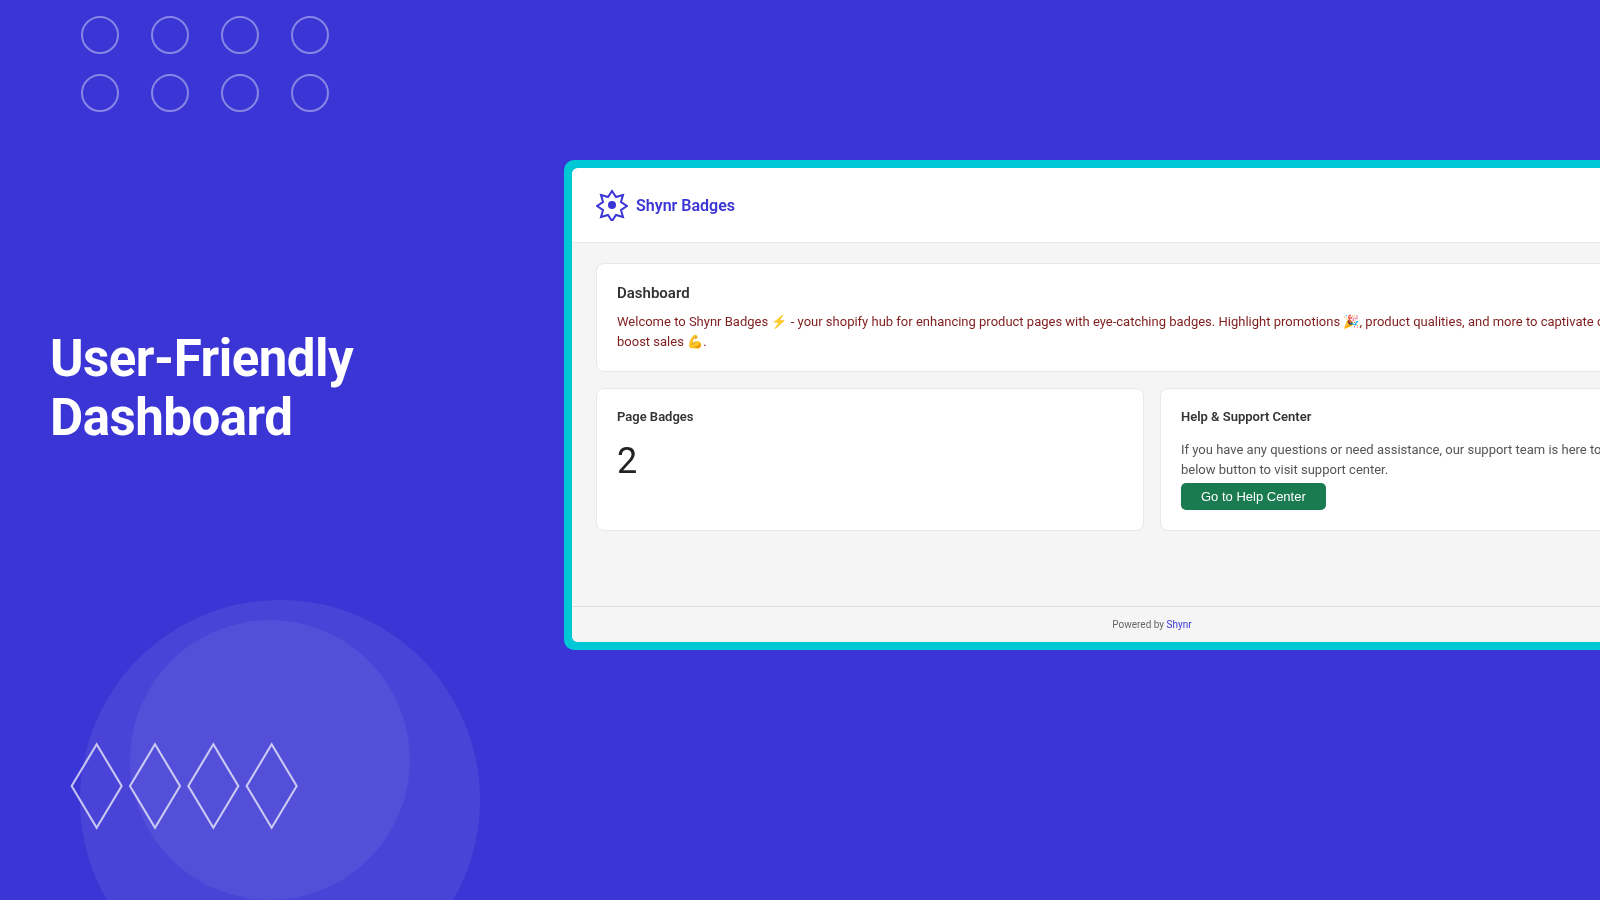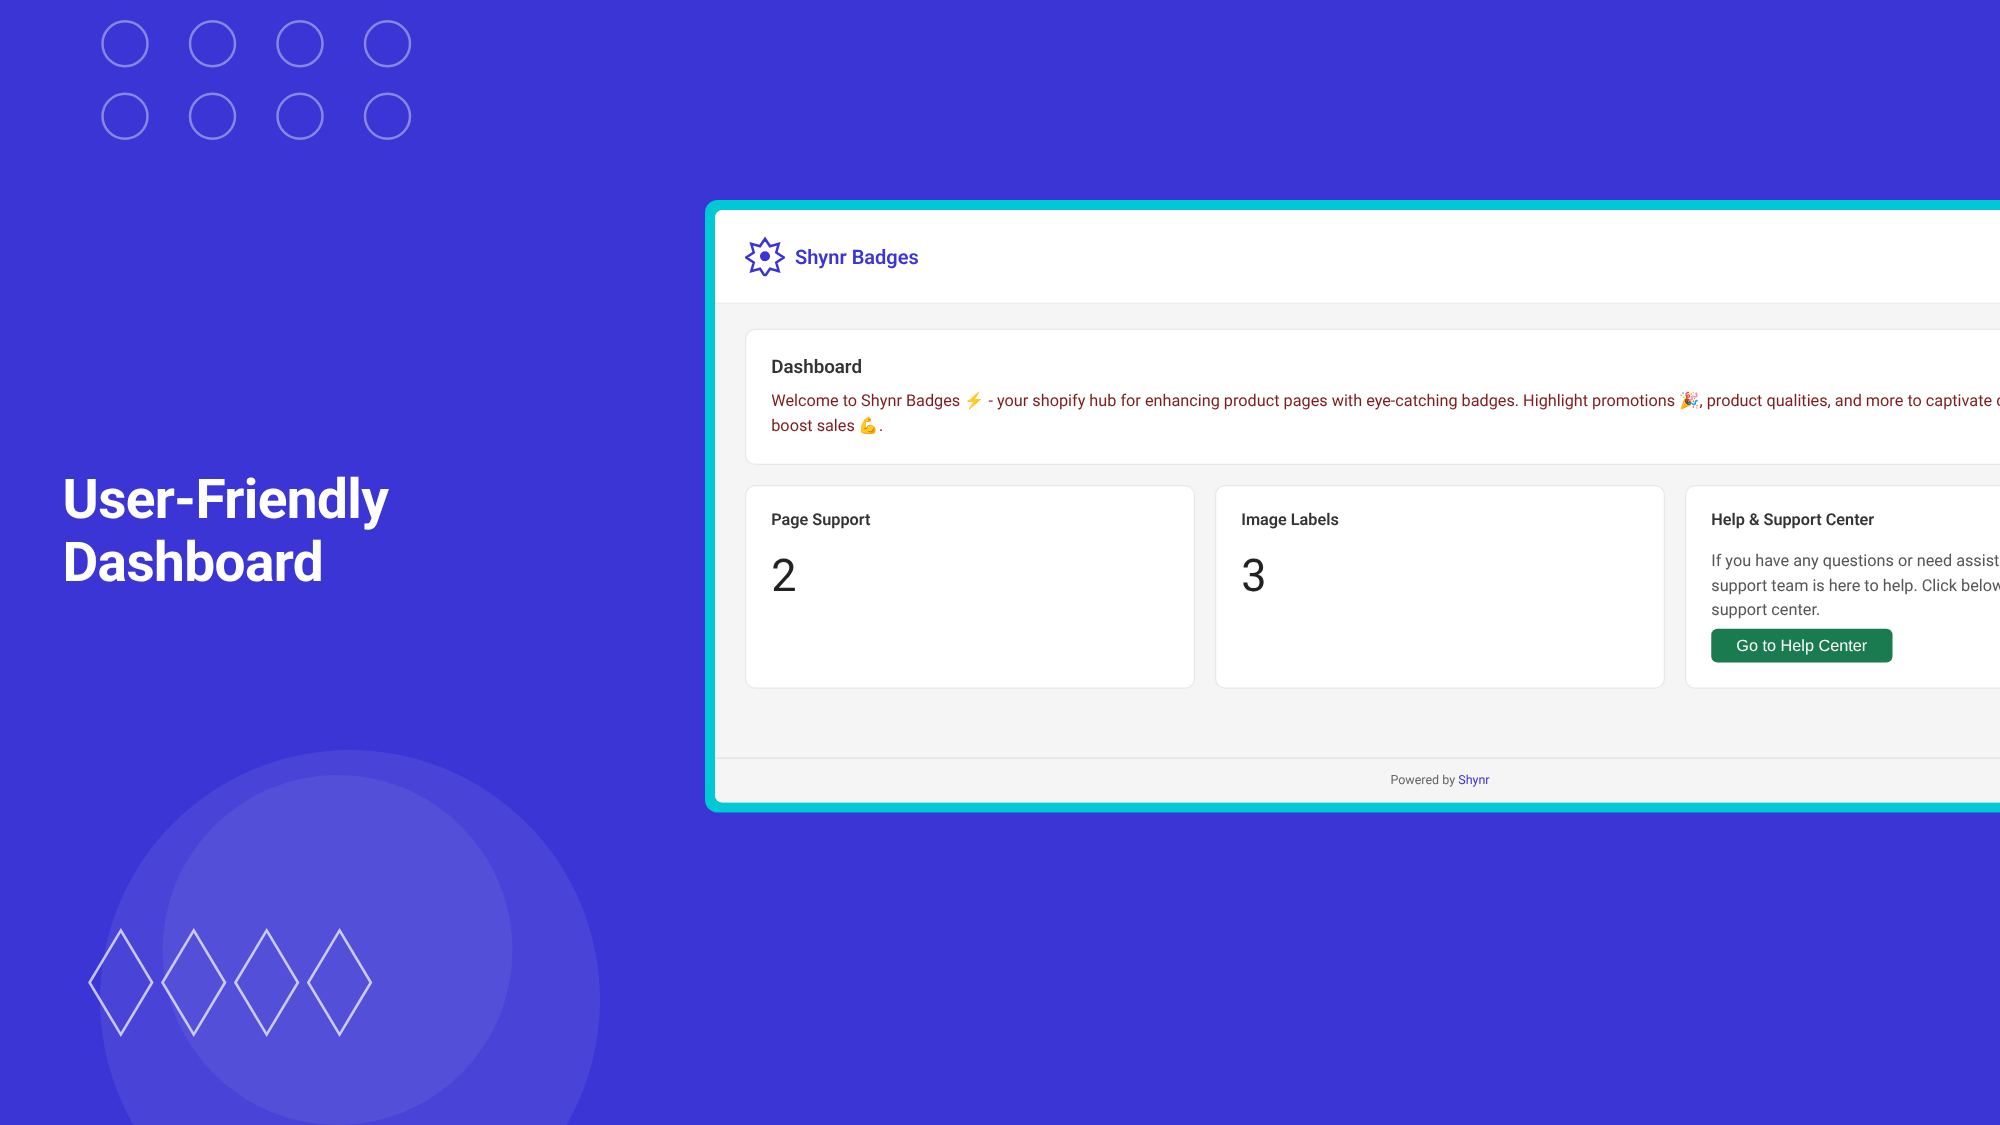--- a/index.html
+++ b/index.html
@@ -62,25 +62,24 @@
 
     
     .left-content {
       position: absolute;
       left: 50px;
       top: 330px;
       color: white;
     }
 
     .left-content h1 {
-      font-size: 44px;
+      font-size: 51px;
       font-weight: 700;
       line-height: 1.15;
       letter-spacing: -0.5px;
-      margin-top: 44px;
     }
 
     
     .app-window {
       position: absolute;
       left: 564px;
       top: 160px;
       width: 1176px;
       height: 490px;
       background: #00c8d4;
@@ -298,28 +297,24 @@
     <div class="app-body">
 
       <div class="dashboard-section">
         <div class="dashboard-title">Dashboard</div>
         <div class="dashboard-desc">Welcome to Shynr Badges ⚡ - your shopify hub for enhancing product pages with eye-catching badges. Highlight promotions 🎉, product qualities, and more to captivate customers and boost sales 💪.</div>
       </div>
 
       <div class="cards-row">
 
         <div class="card">
-          <div class="card-title">Page Support</div>
+          <div class="card-title">Page Badges</div>
           <div class="card-number">2</div>
         </div>
 
-        <div class="card">
-          <div class="card-title">Image Labels</div>
-          <div class="card-number">3</div>
-        </div>
 
         <div class="card card-support">
           <div class="card-title">Help &amp; Support Center</div>
           <div class="card-support-desc">If you have any questions or need assistance, our support team is here to help. Click below button to visit support center.</div>
           <button class="help-center-btn">Go to Help Center</button>
         </div>
 
       </div>
     </div>
 

